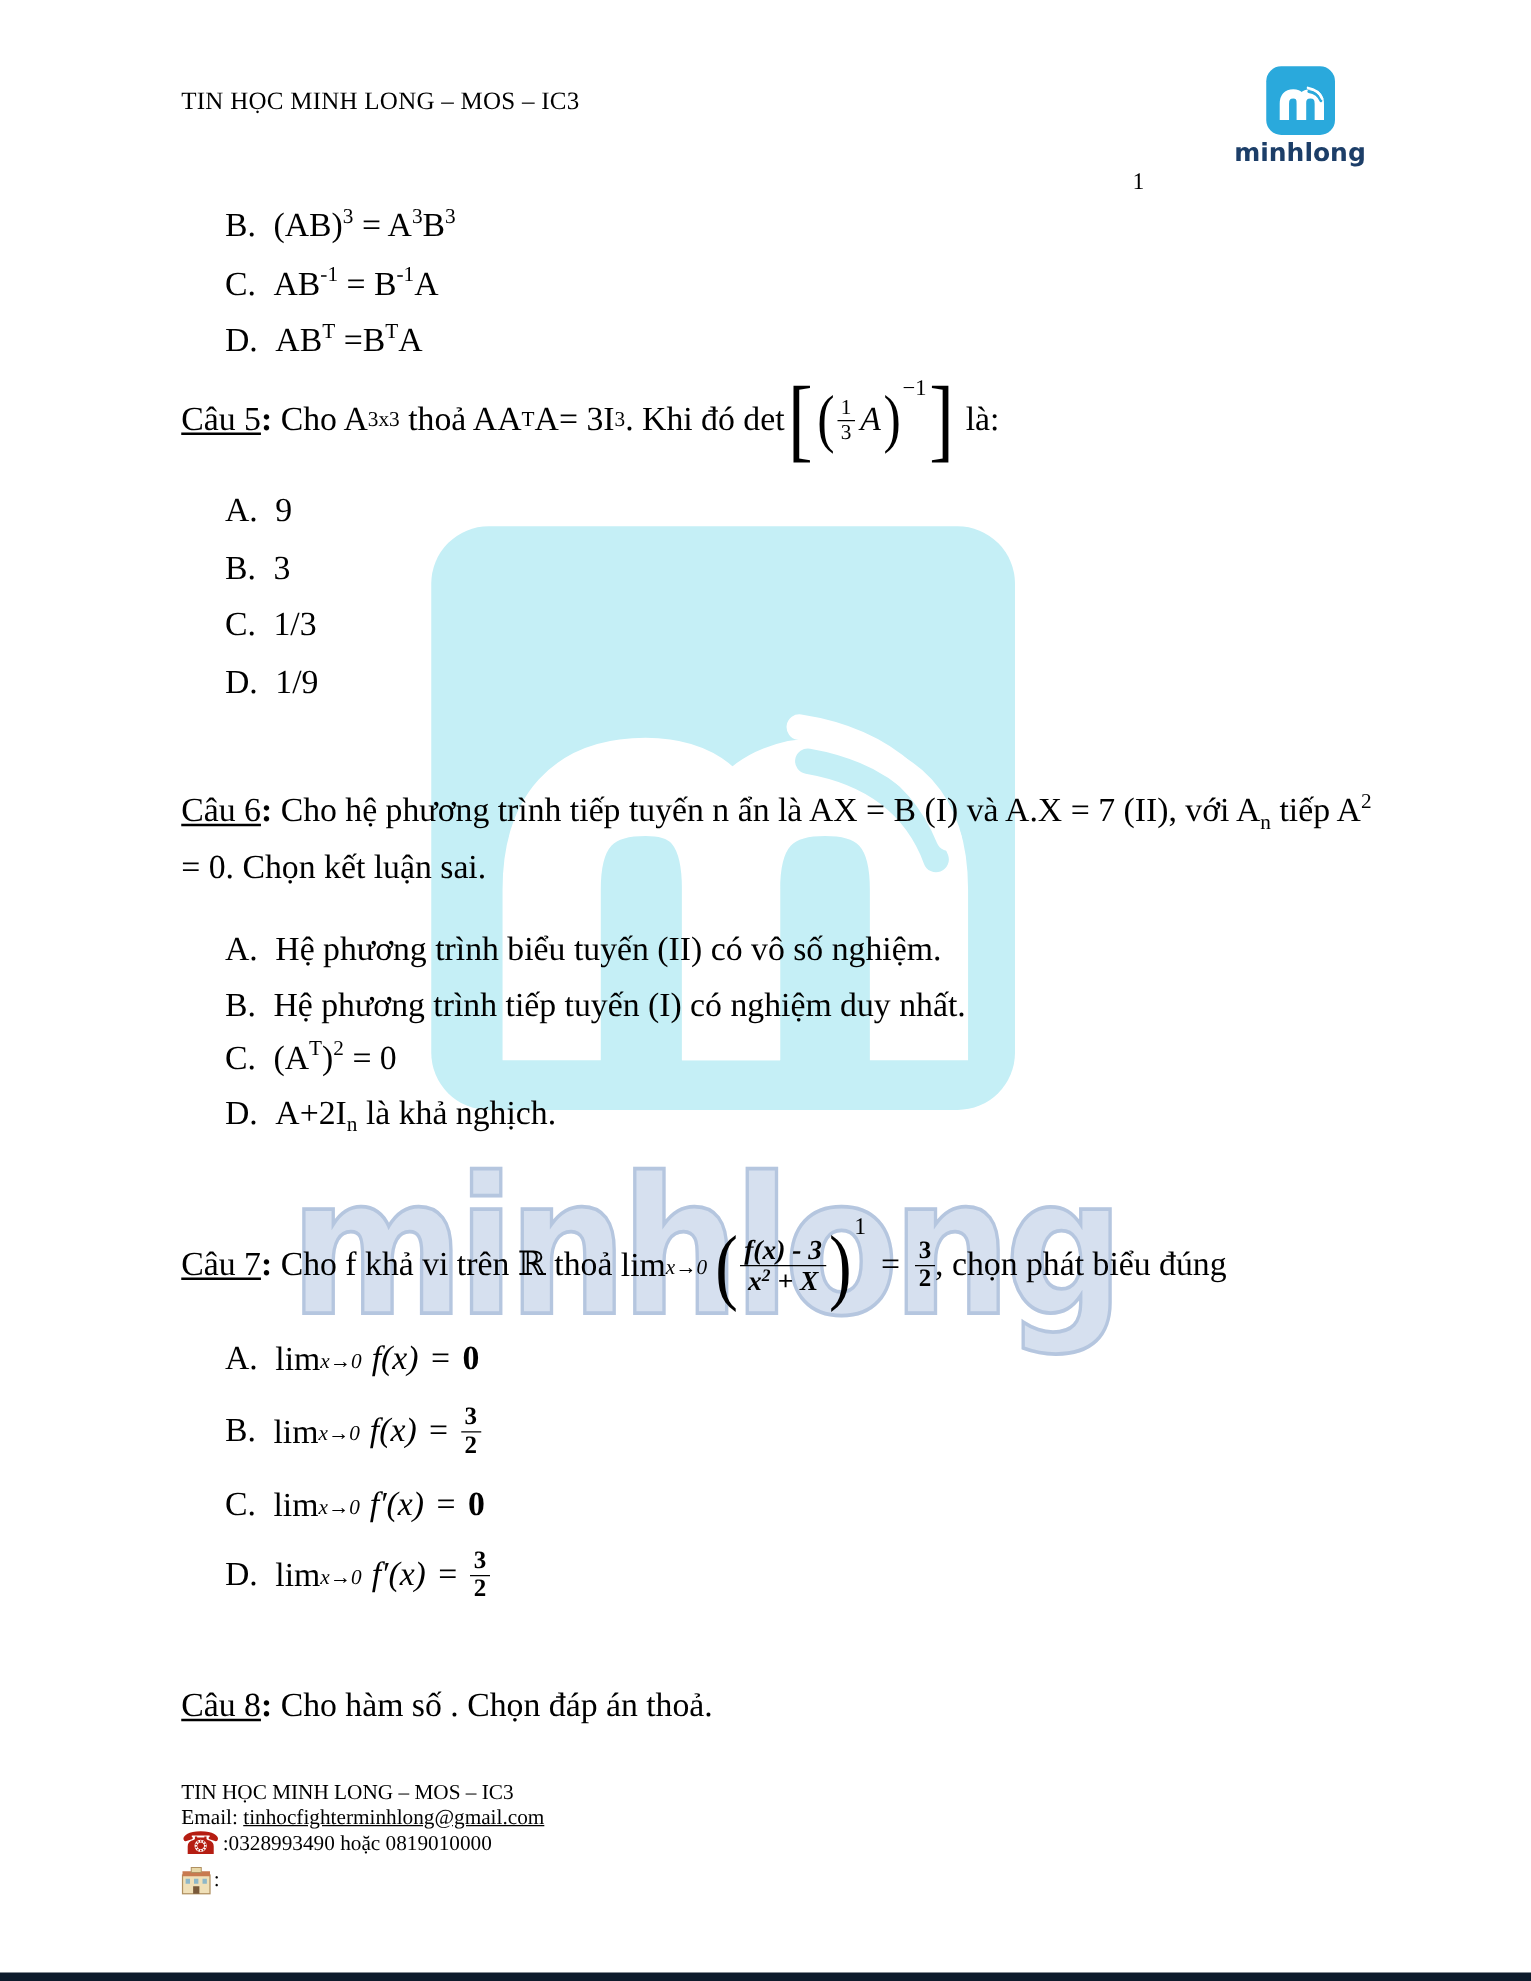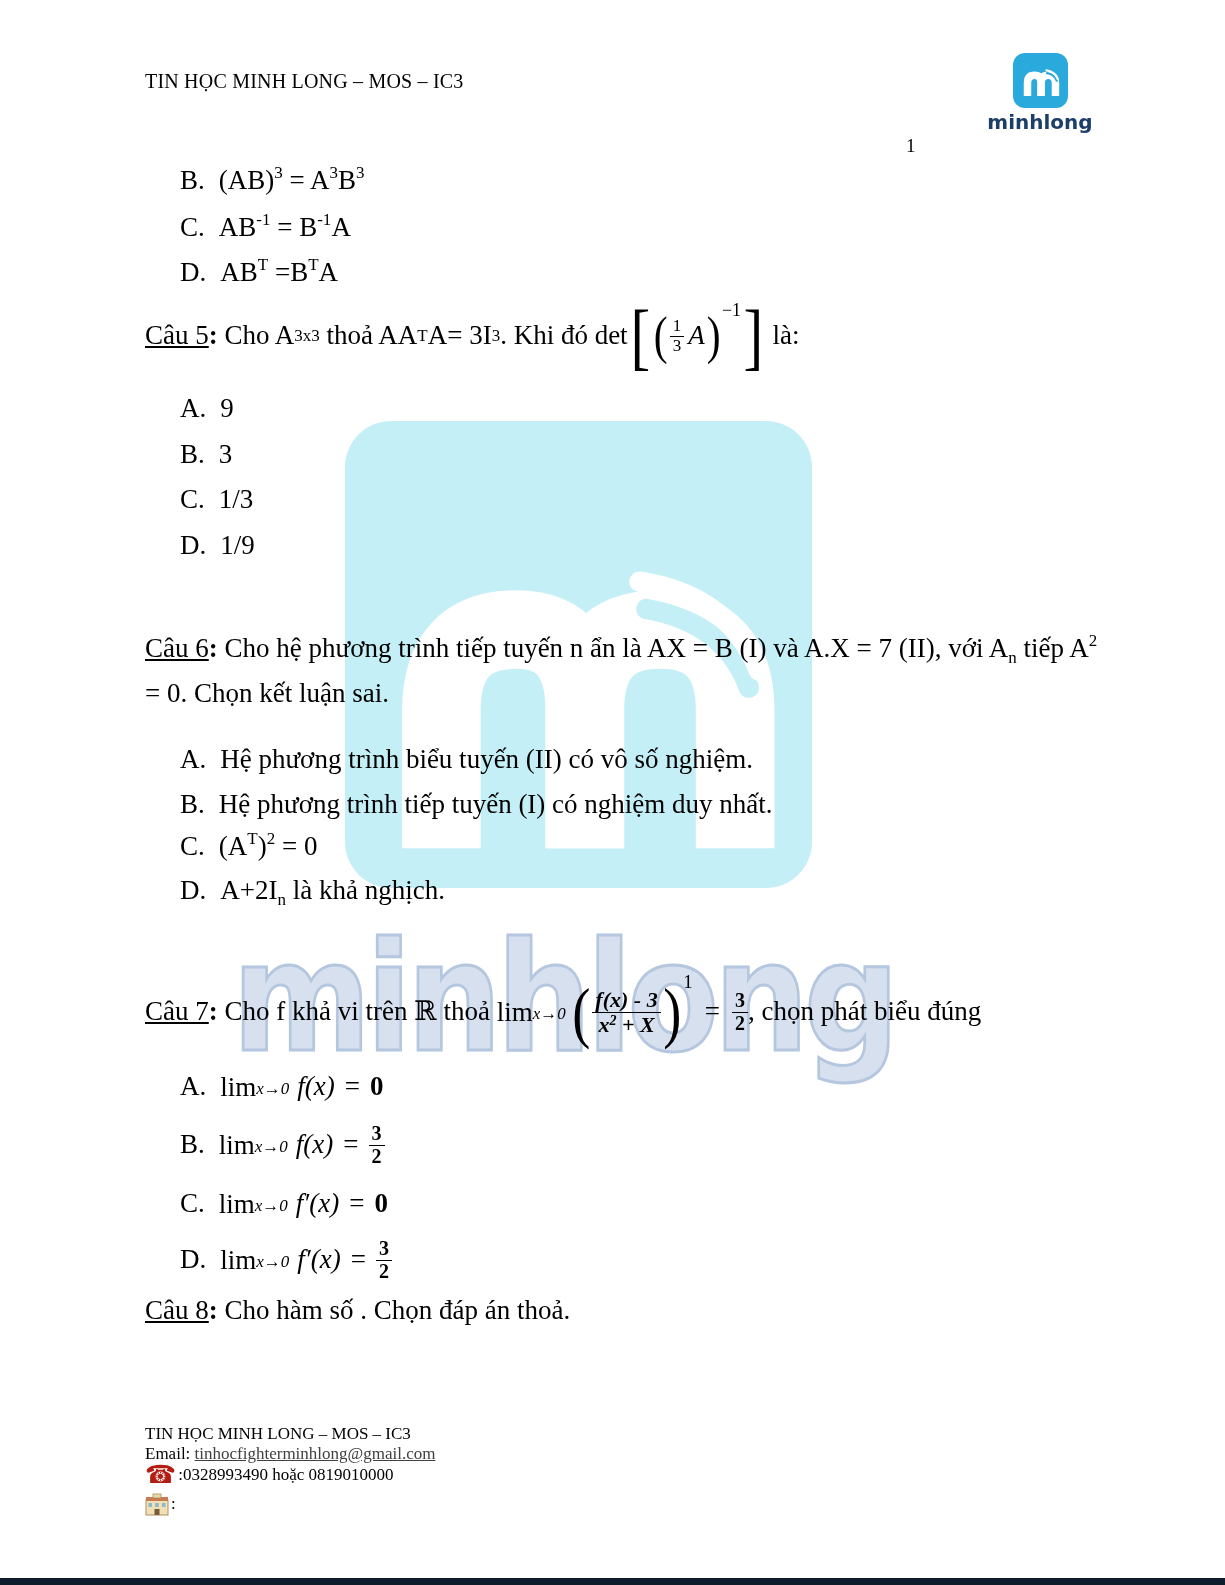--- a/index.html
+++ b/index.html
@@ -45,21 +45,21 @@
   
   .lim{display:inline-flex;flex-direction:row;align-items:center;line-height:1;}
   .lim .w{font-size:27px;}
   .lim .s{font-size:17px;font-style:italic;margin-top:3px;}
   
   #cau6{left:145px;top:626px;width:1000px;font-size:27px;line-height:45px;position:absolute;}
   
   .foot{position:absolute;left:145px;font-family:"Liberation Serif","DejaVu Serif",serif;}
   #foot1{top:1424px;font-size:17px;}
   #foot2{top:1444px;font-size:17px;}
-  #foot2 a{color:#404040;text-decoration:underline;}
+  #foot2 a{color:#000000;text-decoration:underline;}
   #foot3{top:1462px;font-size:17px;display:flex;align-items:center;}
   #foot4{top:1492px;font-size:17px;display:flex;align-items:center;}
   .phone-glyph{font-family:"DejaVu Sans",sans-serif;font-size:25px;color:#b51d12;margin-right:2px;line-height:1;}
   .school-svg{margin-right:2px;}
   #bottom-bar{left:0;top:1578px;width:1225px;height:7px;background:#0d1b2b;z-index:3;}
 </style>
 </head>
 <body>
 
 <div id="wm-square" class="abs">
@@ -156,21 +156,21 @@
   <span class="lab">C.</span>
   <span class="lim"><span class="w">lim</span><span class="s">x→0</span></span>
   <span class="it" style="margin-left:8px;">f′(x)</span><span style="margin:0 10px;">=</span><span class="bold">0</span>
 </div>
 <div class="row z2" style="top:1231px;height:58px;">
   <span class="lab">D.</span>
   <span class="lim"><span class="w">lim</span><span class="s">x→0</span></span>
   <span class="it" style="margin-left:8px;">f′(x)</span><span style="margin:0 10px;">=</span><span class="frac half"><span class="num">3</span><span>2</span></span>
 </div>
 
-<div class="qhead z2" style="top:1288px;height:46px;">
+<div class="qhead z2" style="top:1342px;height:46px;">
   <span class="qlabel">Câu 8</span><span class="bold">:</span><span> Cho hàm số </span><span>. Chọn đáp án thoả.</span>
 </div>
 
 <div id="foot1" class="foot z2">TIN HỌC MINH LONG – MOS – IC3</div>
 <div id="foot2" class="foot z2">
   <span>Email: </span><a href="#">tinhocfighterminhlong@gmail.com</a>
 </div>
 <div id="foot3" class="foot z2">
   <span class="phone-glyph">☎</span>
     <span>: </span>

